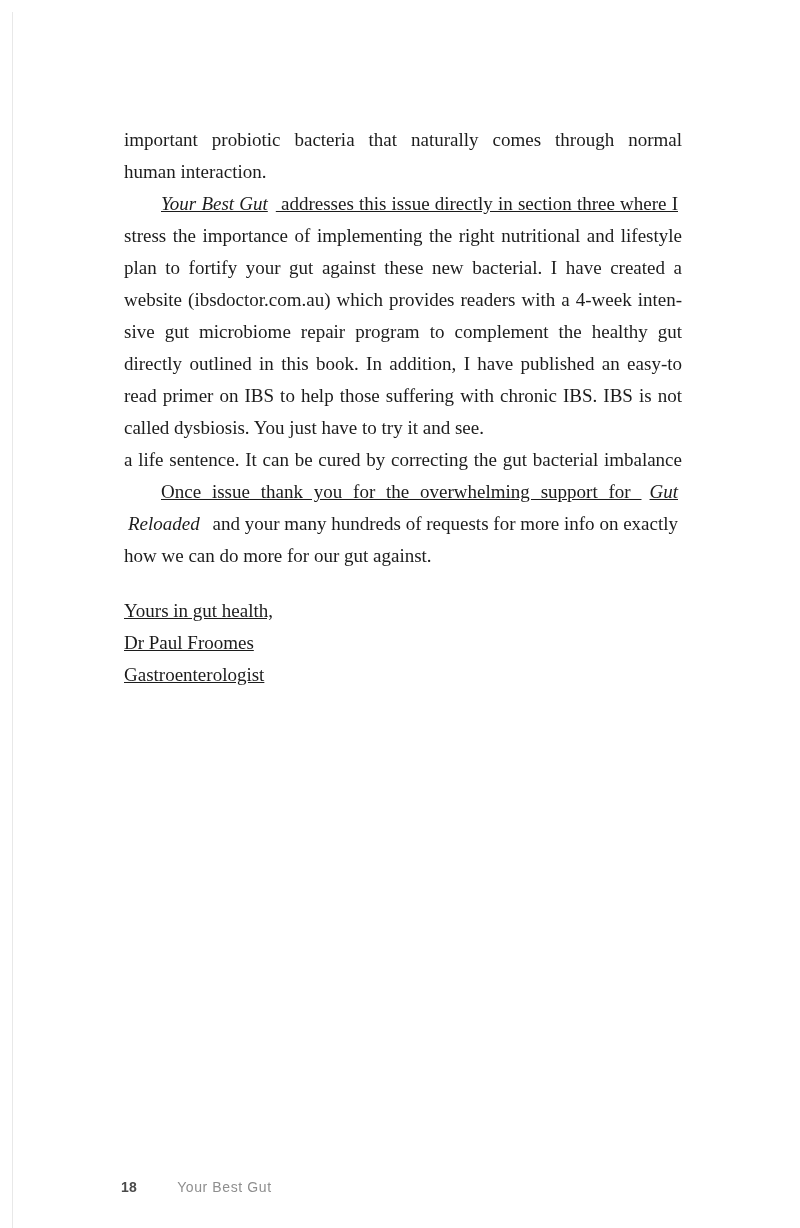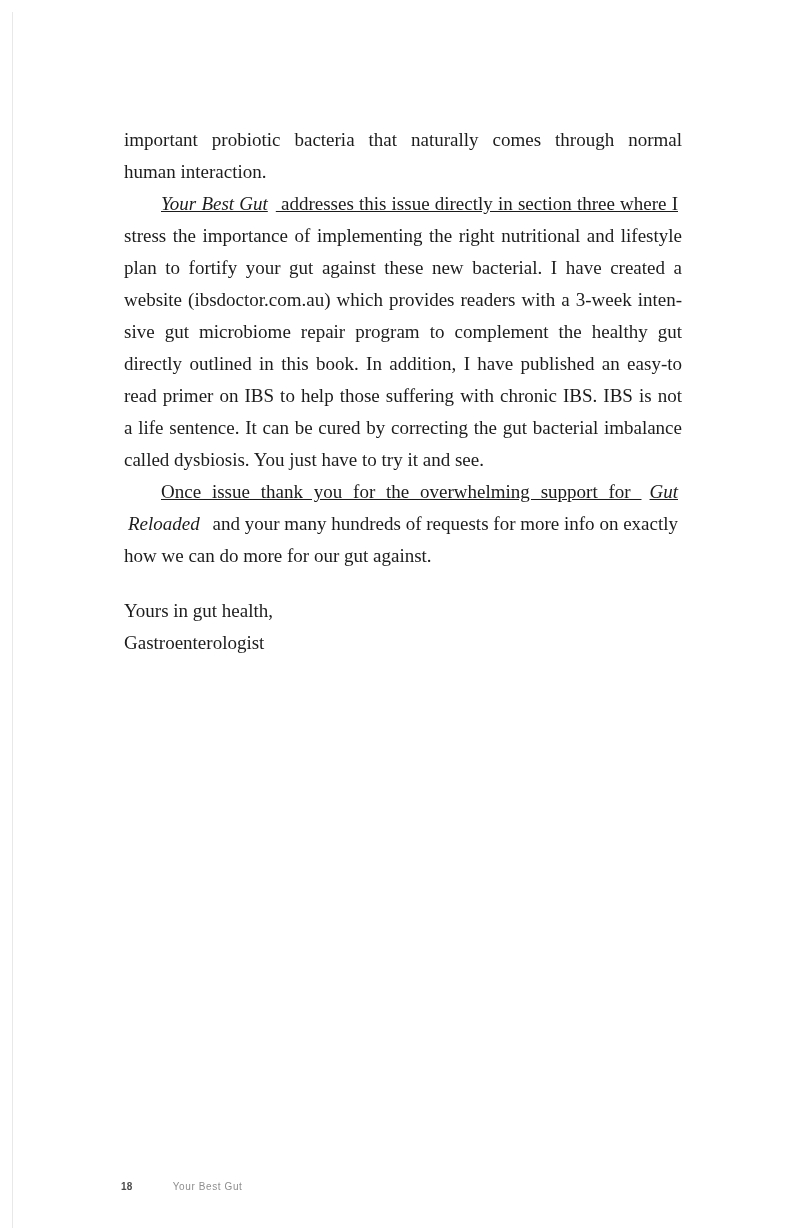--- a/index.html
+++ b/index.html
@@ -39,29 +39,30 @@
     padding-left: 33px;
     text-decoration: underline;
   }
   .italic { font-style: italic; }
   .signature {
     margin-top: 27px;
   }
   .signature .line {
     text-align: right;
     text-align-last: left;
+    text-decoration: underline;
   }
   .footer {
     position: absolute;
     left: 100px;
     top: 1158px;
     display: flex;
     align-items: flex-end;
     font-family: "Liberation Sans", "DejaVu Sans", sans-serif;
-    font-size: 10px;
+    font-size: 14px;
     line-height: 18px;
   }
   .pagenum {
     font-weight: bold;
     color: #4a4a4a;
     letter-spacing: 0.3px;
   }
   .runtitle {
     margin-left: 36px;
     color: #8e8e8e;
@@ -77,36 +78,37 @@
 
     <div class="para">
       <span class="line">important probiotic bacteria that naturally comes through normal</span>
       <span class="line endleft">human interaction.</span>
     </div>
 
     <div class="para">
       <span class="line indent"><span class="italic">Your Best Gut</span><span> addresses this issue directly in section three where I</span></span>
       <span class="line">stress the importance of implementing the right nutritional and lifestyle</span>
       <span class="line">plan to fortify your gut against these new bacterial. I have created a</span>
-      <span class="line">website (ibsdoctor.com.au) which provides readers with a 3-week inten-</span>
+      <span class="line">website (ibsdoctor.com.au) which provides readers with a 4-week inten-</span>
       <span class="line">sive gut microbiome repair program to complement the healthy gut</span>
       <span class="line">directly outlined in this book. In addition, I have published an easy-to</span>
       <span class="line">read primer on IBS to help those suffering with chronic IBS. IBS is not</span>
+      <span class="line endleft">called dysbiosis. You just have to try it and see.</span>
       <span class="line">a life sentence. It can be cured by correcting the gut bacterial imbalance</span>
-      <span class="line endleft">called dysbiosis. You just have to try it and see.</span>
     </div>
 
     <div class="para">
       <span class="line indent"><span>Once issue thank you for the overwhelming support for </span><span class="italic">Gut</span></span>
       <span class="line"><span class="italic">Reloaded</span><span> and your many hundreds of requests for more info on exactly</span></span>
       <span class="line endleft">how we can do more for our gut against.</span>
     </div>
 
     <div class="para signature">
       <span class="line">Yours in gut health,</span>
+      <span class="line">Dr Paul Froomes</span>
       <span class="line">Gastroenterologist</span>
     </div>
 
   </main>
 
   <footer class="footer">
     <span class="pagenum">18</span>
     <span class="runtitle">Your Best Gut</span>
   </footer>
 

